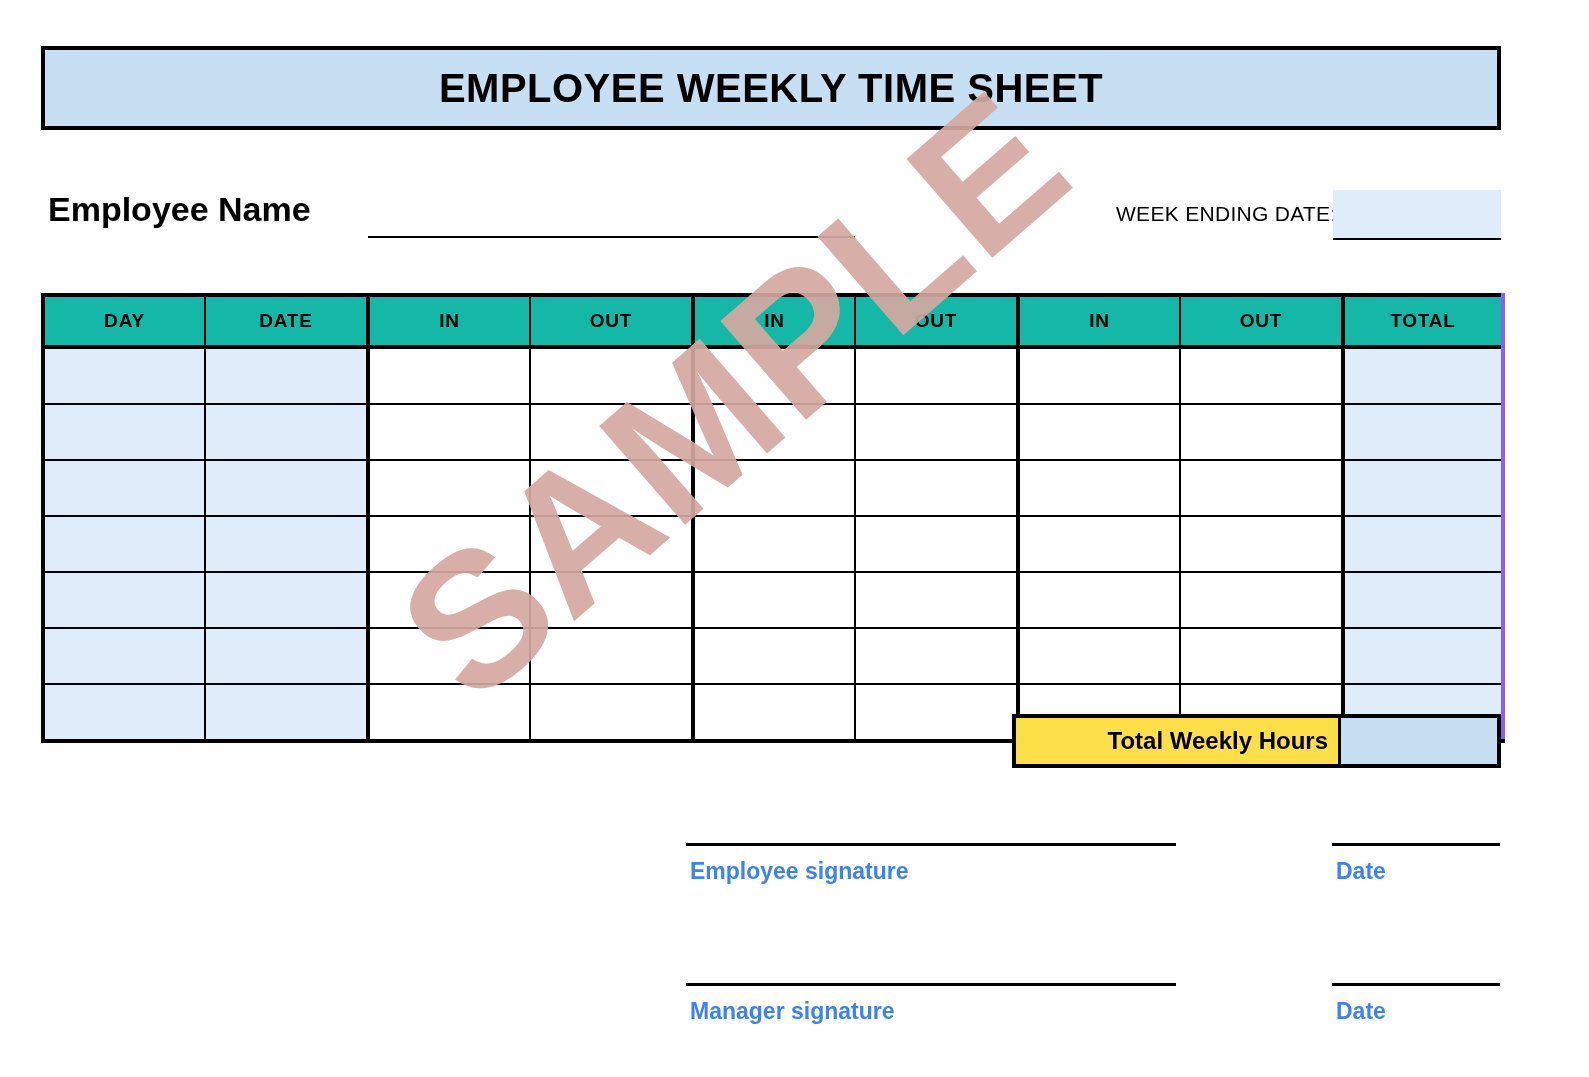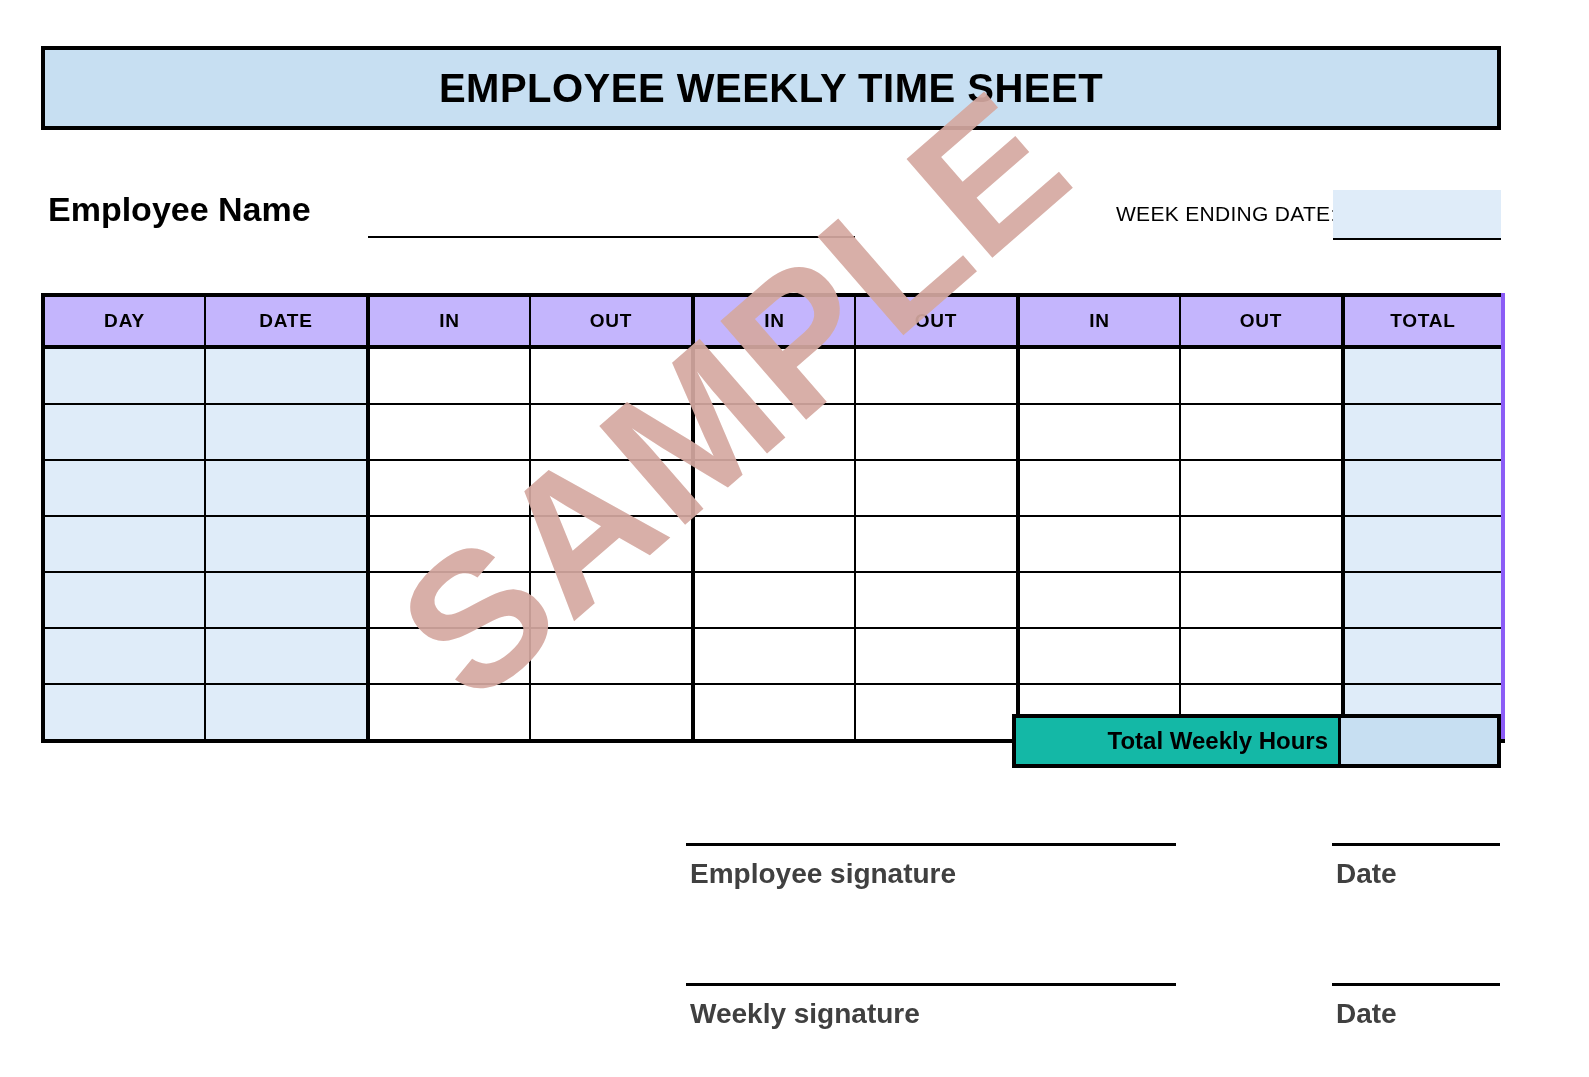--- a/index.html
+++ b/index.html
@@ -105,21 +105,21 @@
     padding: 0;
     margin: 0;
     font-size: 19px;
     font-weight: bold;
     letter-spacing: 0.8px;
     text-align: center;
     color: #000;
     background: #ffffff;
   }
   .grid thead th {
-    background: #c4b5fd;
+    background: #14b8a6;
     height: 48px;
   }
   .grid td.shaded {
     background: #dfecf9;
   }
   
   .grid .thick-left { border-left: 4px solid #000; }
   .grid .thick-right { border-right: 4px solid #000; margin-left: 38px; }
   .grid tr.first-row td, .grid thead th { border-top: 4px solid #000; }
   .grid tr.last-row td { border-bottom: 4px solid #000; }
@@ -132,21 +132,21 @@
     left: 1012px;
     top: 714px;
     width: 489px;
     height: 54px;
     box-sizing: border-box;
     border: 4px solid #000;
     display: flex;
   }
   .total-bar .label-cell {
     flex: 0 0 325px;
-    background: #14b8a6;
+    background: #fde047;
     display: flex;
     align-items: center;
     justify-content: flex-end;
     padding-right: 10px;
     box-sizing: border-box;
     font-size: 24px;
     font-weight: bold;
     color: #000;
     border-right: 3px solid #000;
   }
@@ -155,23 +155,23 @@
     background: #c7dff2;
   }
 
   
   .sig-line {
     position: absolute;
     border-bottom: 3px solid #000;
   }
   .sig-label {
     position: absolute;
-    font-size: 28px;
-    font-weight: bold;
-    color: #404040;
+    font-size: 23px;
+    font-weight: bold;
+    color: #3b82f6;
   }
   .sig-emp-line  { left: 686px;  top: 843px;  width: 490px; }
   .sig-emp-label { left: 690px;  top: 858px; }
   .sig-empdate-line  { left: 1332px; top: 843px; width: 168px; }
   .sig-empdate-label { left: 1336px; top: 858px; }
   .sig-mgr-line  { left: 686px;  top: 983px; width: 490px; }
   .sig-mgr-label { left: 690px;  top: 998px; }
   .sig-mgrdate-line  { left: 1332px; top: 983px; width: 168px; }
   .sig-mgrdate-label { left: 1336px; top: 998px; }
 
@@ -327,21 +327,21 @@
     <div class="value-cell"></div>
   </div>
 
   <div class="sig-line sig-emp-line"></div>
   <div class="sig-label sig-emp-label">Employee signature</div>
 
   <div class="sig-line sig-empdate-line"></div>
   <div class="sig-label sig-empdate-label">Date</div>
 
   <div class="sig-line sig-mgr-line"></div>
-  <div class="sig-label sig-mgr-label">Weekly signature</div>
+  <div class="sig-label sig-mgr-label">Manager signature</div>
 
   <div class="sig-line sig-mgrdate-line"></div>
   <div class="sig-label sig-mgrdate-label">Date</div>
 
   <div class="watermark">
     <div class="wm-text">SAMPLE</div>
   </div>
 
 </div>
 

